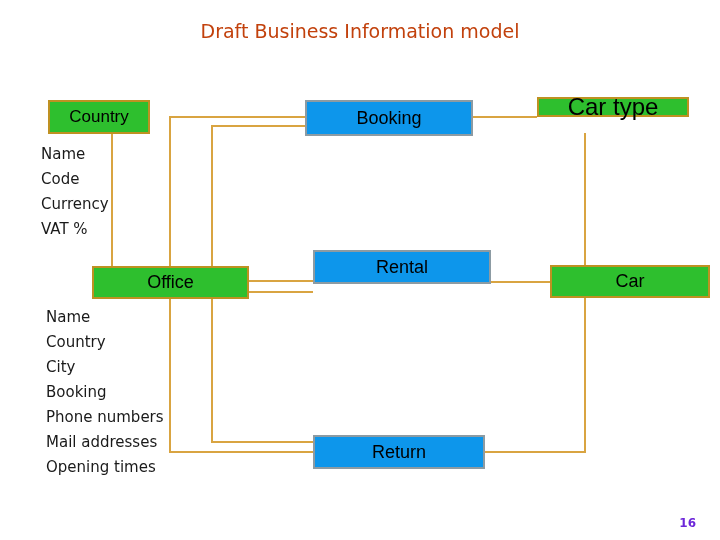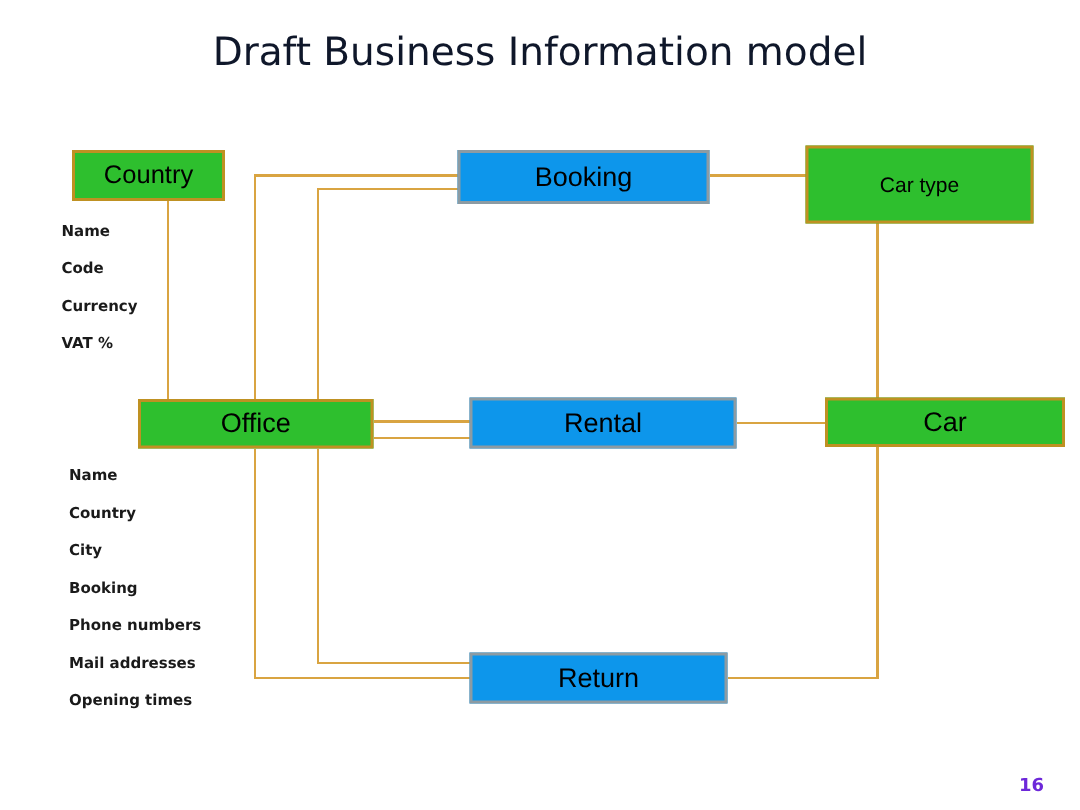--- a/index.html
+++ b/index.html
@@ -17,22 +17,22 @@
   }
 
   
   #title {
     position: absolute;
     left: 0;
     top: 20px;
     width: 720px;
     text-align: center;
     font-family: "DejaVu Sans", sans-serif;
-    font-size: 26px;
-    color: #0f172a;
+    font-size: 19px;
+    color: #c2410c;
     letter-spacing: 0px;
     white-space: nowrap;
   }
 
   
   #wires {
     position: absolute;
     left: 0;
     top: 0;
     width: 720px;
@@ -56,34 +56,33 @@
     border: 2px solid #BF9122;
   }
   .entity.blue {
     background: #0D96EB;
     border: 2px solid #8C9BA3;
   }
 
   
   #box-country  { left: 48px;  top: 100px; width: 102px; height: 34px; }
   #box-booking  { left: 305px; top: 100px; width: 168px; height: 36px; font-size: 18px; }
-  #box-cartype  { left: 537px; top: 97px;  width: 152px; height: 52px; font-size: 14px; }
+  #box-cartype  { left: 537px; top: 97px;  width: 152px; height: 20px; font-size: 24px; }
   #box-office   { left: 92px;  top: 266px; width: 157px; height: 33px; font-size: 18px; text-align: center; }
-  #box-rental   { left: 313px; top: 265px; width: 178px; height: 34px; font-size: 18px; }
+  #box-rental   { left: 313px; top: 250px; width: 178px; height: 34px; font-size: 18px; }
   #box-car      { left: 550px; top: 265px; width: 160px; height: 33px; font-size: 18px; }
   #box-return   { left: 313px; top: 435px; width: 172px; height: 34px; font-size: 18px; align-items: center; }
 
   
   .attrs {
     position: absolute;
     z-index: 6;
     font-family: "DejaVu Sans", sans-serif;
-    font-size: 10px;
+    font-size: 15px;
     color: #1a1a1a;
-    font-weight: bold;
   }
   .attrs .attr {
     line-height: 25px;
     white-space: nowrap;
   }
   #attrs-country { left: 41px; top: 142px; }
   #attrs-office  { left: 46px; top: 305px; }
 
   
   #pagenum {

